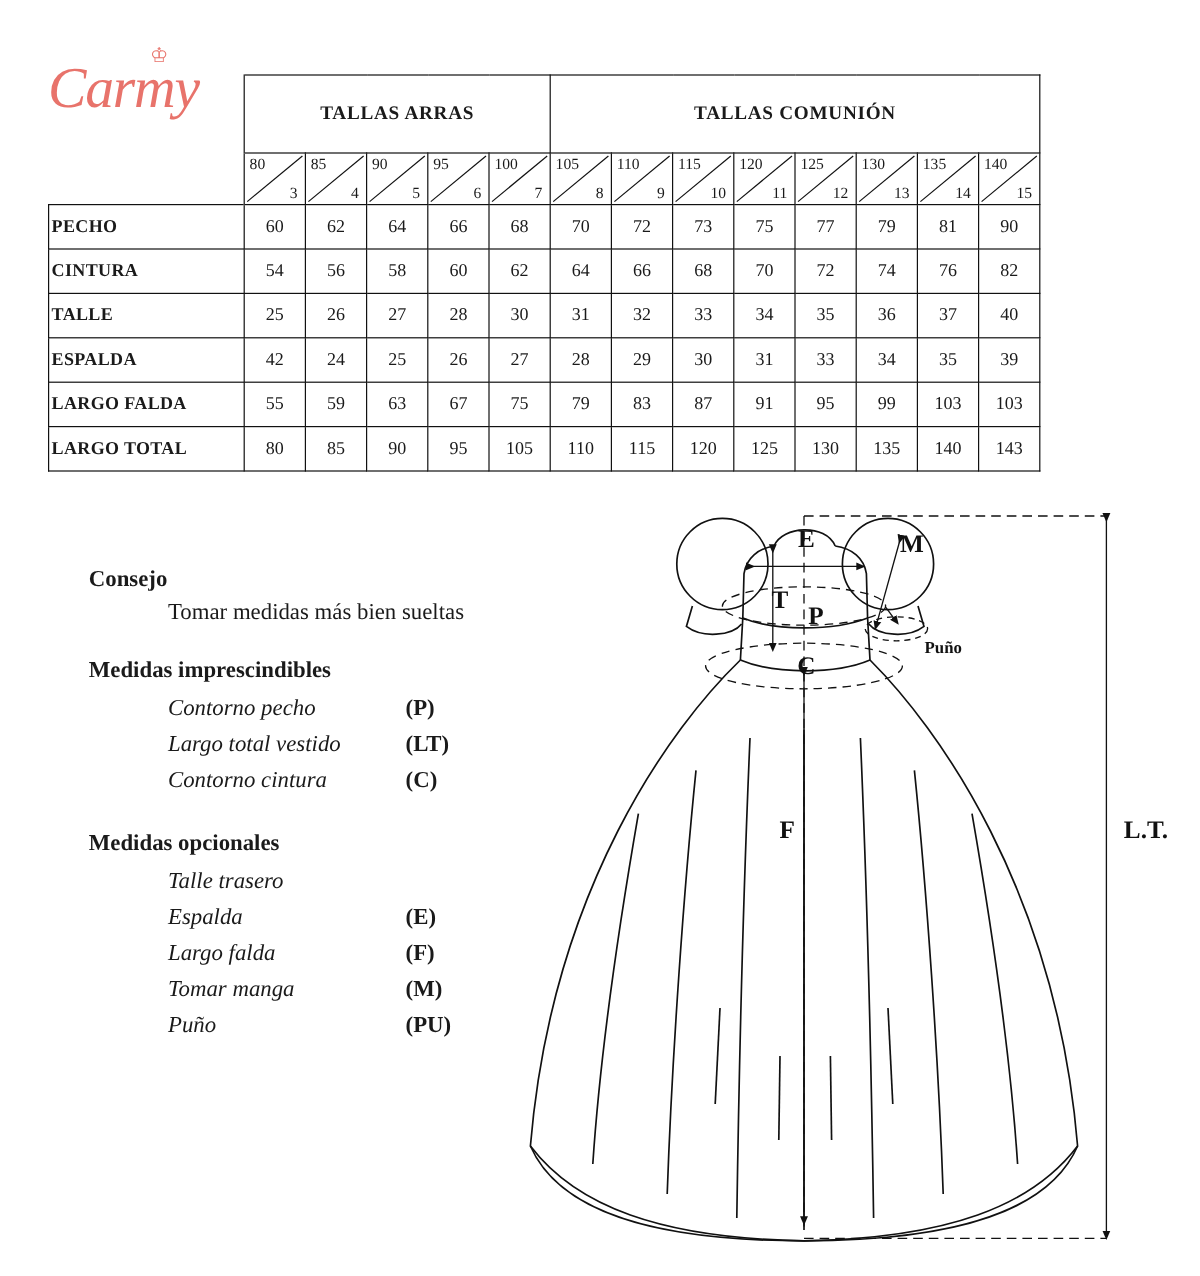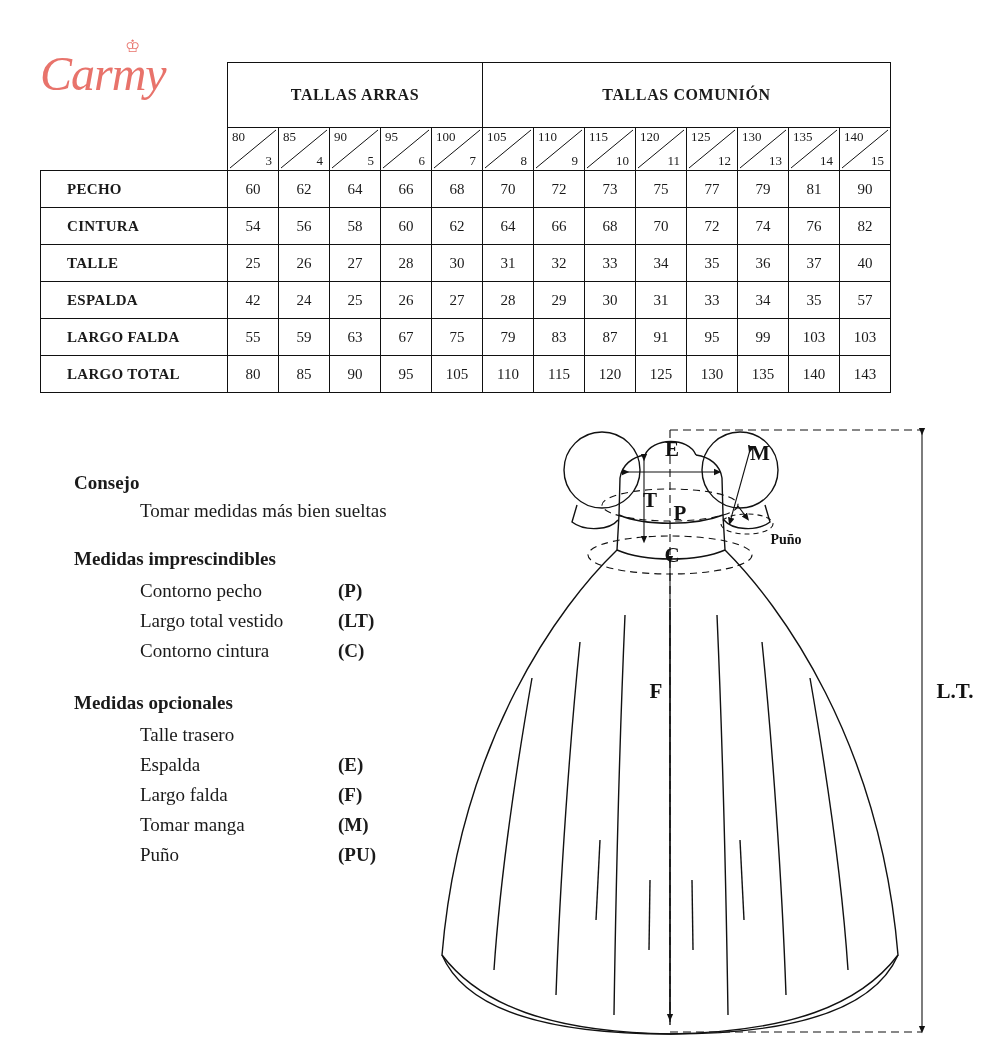--- a/index.html
+++ b/index.html
@@ -63,21 +63,21 @@
     font-size: 16px;
     letter-spacing: 0.6px;
     height: 30px;
     padding: 17px 8px;
   }
   #size-table .rowlabel {
     text-align: left;
     font-weight: bold;
     font-size: 15px;
     letter-spacing: 0.3px;
-    padding-left: 26px;
+    padding-left: 2px;
     width: 160px;
     height: 36px;
   }
   #size-table .val {
     width: 50px;
     height: 36px;
     font-size: 15px;
   }
   #size-table .blank-corner {
     border-left: none;
@@ -129,21 +129,21 @@
   .block {
     margin-bottom: 26px;
     margin-left: 32px;
   }
   .meas-row {
     margin-left: 66px;
     display: flex;
     font-size: 19px;
     line-height: 30px;
   }
-  .meas-row .nm { width: 198px; }
+  .meas-row .nm { width: 198px; font-style: italic; }
   .meas-row .cd { width: 60px; font-weight: bold; }
 
   
   #drawing {
     position: absolute;
     left: 420px;
     top: 410px;
     width: 580px;
     height: 650px;
   }
@@ -318,21 +318,21 @@
     <td class="val">25</td>
     <td class="val">26</td>
     <td class="val">27</td>
     <td class="val">28</td>
     <td class="val">29</td>
     <td class="val">30</td>
     <td class="val">31</td>
     <td class="val">33</td>
     <td class="val">34</td>
     <td class="val">35</td>
-    <td class="val">57</td>
+    <td class="val">39</td>
   </tr>
   <tr>
     <td class="rowlabel">LARGO FALDA</td>
     <td class="val">55</td>
     <td class="val">59</td>
     <td class="val">63</td>
     <td class="val">67</td>
     <td class="val">75</td>
     <td class="val">79</td>
     <td class="val">83</td>

